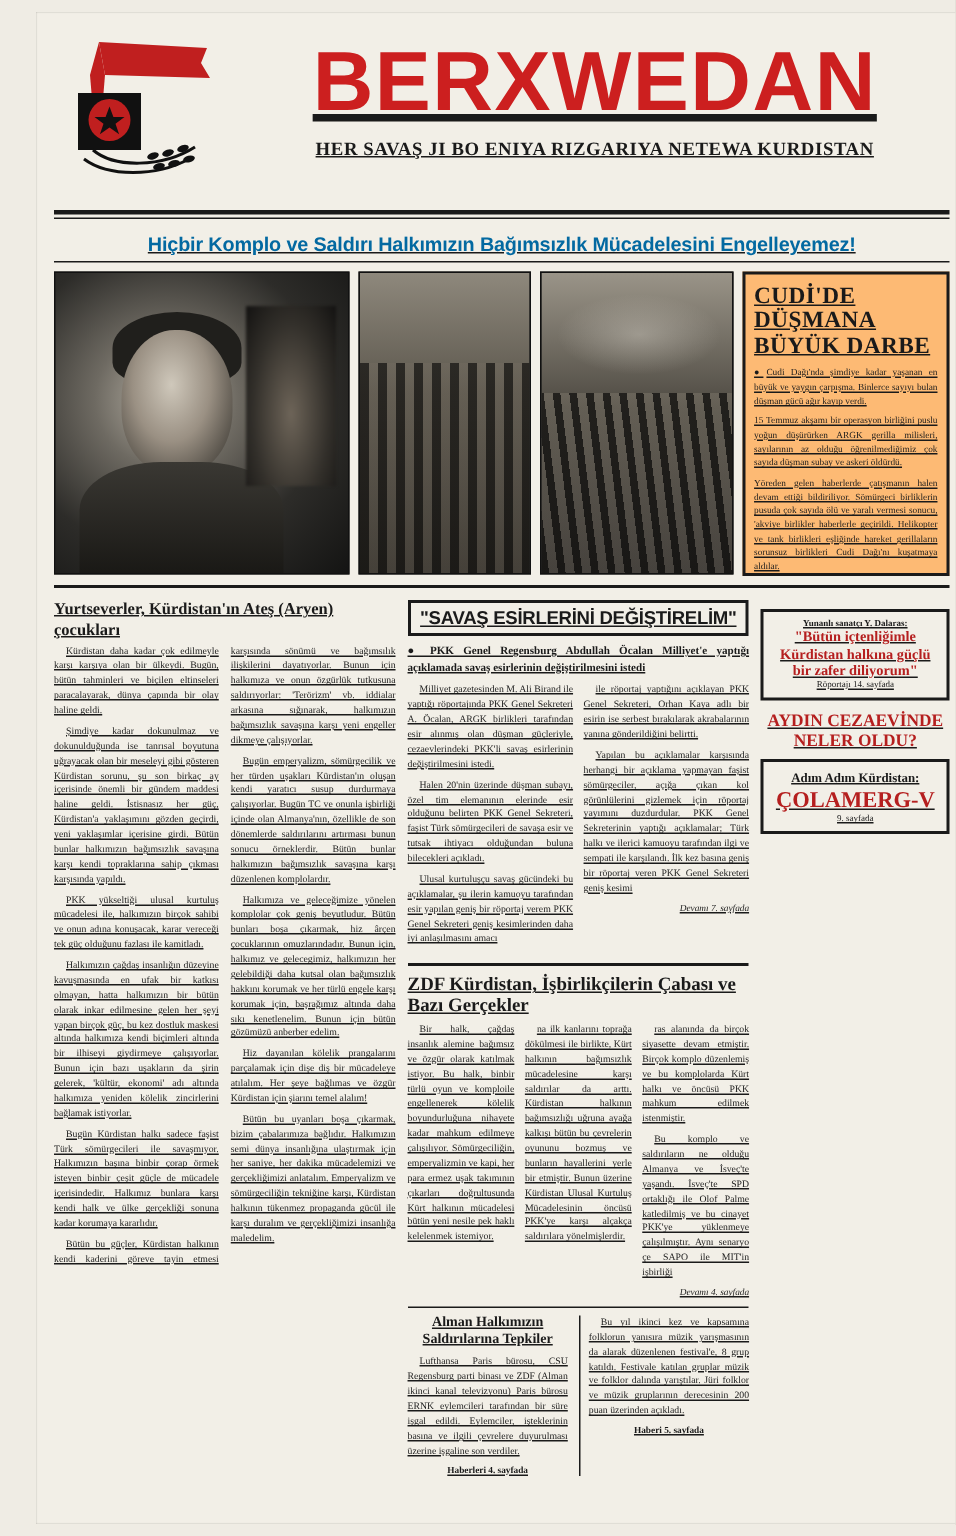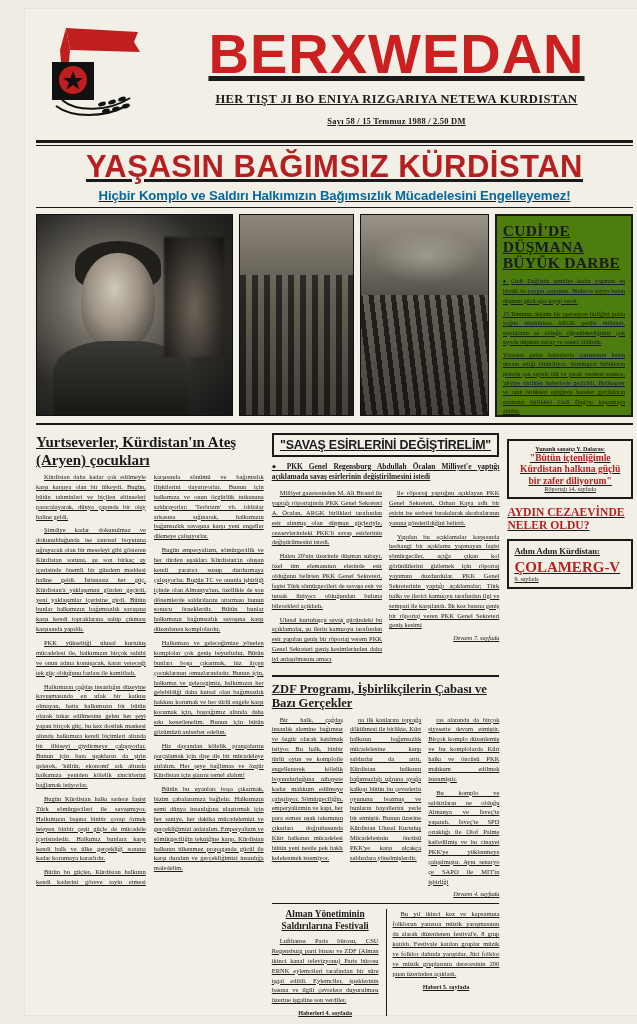--- a/index.html
+++ b/index.html
@@ -115,21 +115,21 @@
     border: 1px solid #111;
   }
   .ph1 { width: 204px; height: 200px; }
   .ph2 { width: 118px; height: 200px; }
   .ph3 { width: 133px; height: 200px; }
 
   .sidebox {
     width: 128px;
     border: 2px solid #1a1a1a;
     padding: 5px 6px 6px 6px;
-    background: #4d7c0f;
+    background: #fdba74;
     height: 188px;
     overflow: hidden;
   }
   .sidebox h2 {
     font-family: "Liberation Serif", serif;
     font-size: 15.5px;
     font-weight: bold;
     line-height: 1.05;
     margin: 2px 0 5px 0;
     letter-spacing: .3px;
@@ -221,21 +221,21 @@
   .col-b { width: 232px; }
   .col-c { width: 128px; }
 
   .rule-under-photos {
     border-top: 2px solid #1a1a1a;
     margin: 6px 12px 0 12px;
   }
 
   h3.kicker {
     font-family: "Liberation Serif", serif;
-    font-size: 15px;
+    font-size: 11px;
     font-weight: bold;
     margin: 0 0 2px 0;
     line-height: 1.25;
   }
   h3.head-lg {
     font-family: "Liberation Serif", serif;
     font-size: 14px;
     font-weight: bold;
     line-height: 1.12;
     margin: 2px 0 5px 0;
@@ -323,29 +323,29 @@
     color: #b51f1f;
     font-weight: bold;
     font-size: 9.6px;
     line-height: 1.2;
   }
   .red-title {
     color: #b51f1f;
     font-weight: bold;
     font-family: "Liberation Serif", serif;
     font-size: 11.6px;
-    text-align: left;
+    text-align: center;
     line-height: 1.15;
     margin-top: 7px;
   }
   .ad-box {
     border: 2px solid #1a1a1a;
     padding: 5px 5px;
     margin-top: 6px;
-    text-align: left;
+    text-align: center;
   }
   .ad-box .l1 {
     font-weight: bold;
     font-size: 8.6px;
     line-height: 1.2;
   }
   .ad-box .l2 {
     font-weight: bold;
     font-size: 15px;
     color: #b51f1f;
@@ -379,30 +379,28 @@
             <ellipse cx="70" cy="80" rx="4" ry="2.2" transform="rotate(-18 70 80)"></ellipse>
             <ellipse cx="80" cy="77" rx="4" ry="2.2" transform="rotate(-18 80 77)"></ellipse>
             <ellipse cx="64" cy="89" rx="4" ry="2.2" transform="rotate(-14 64 89)"></ellipse>
             <ellipse cx="74" cy="87" rx="4" ry="2.2" transform="rotate(-14 74 87)"></ellipse>
             <ellipse cx="84" cy="84" rx="4" ry="2.2" transform="rotate(-14 84 84)"></ellipse>
           </g>
         </svg>
       </div>
       <div class="title-block">
         <div class="paper-title">BERXWEDAN</div>
-        <div class="paper-subtitle">HER TIŞT JI BO ENIYA RIZGARIYA NETEWA KURDISTAN</div>
-        <div class="issue-line">Sayı 58 / 15 Temmuz 1988 / 2.50 DM</div>
+        <div class="paper-subtitle">HER SAVAŞ JI BO ENIYA RIZGARIYA NETEWA KURDISTAN</div>
       </div>
     </div>
 
     <div class="rule-thick"></div>
     <div class="rule-thin"></div>
 
     <div class="banner">
-      <div class="banner-main">YAŞASIN BAĞIMSIZ KÜRDİSTAN</div>
       <div class="banner-sub">Hiçbir Komplo ve Saldırı Halkımızın Bağımsızlık Mücadelesini Engelleyemez!</div>
     </div>
 
     <div class="rule-thin"></div>
 
     <div class="photo-row">
       <div class="photo ph1">
         <div class="p-grad-portrait"></div>
         <div class="p-hair"></div>
         <div class="p-face"></div>
@@ -455,40 +453,40 @@
           </div>
           <div class="mini-col">
             <p class="body">ile röportaj yaptığını açıklayan PKK Genel Sekreteri, Orhan Kaya adlı bir esirin ise serbest bırakılarak akrabalarının yanına gönderildiğini belirtti.</p>
             <p class="body">Yapılan bu açıklamalar karşısında herhangi bir açıklama yapmayan faşist sömürgeciler, açığa çıkan kol görünlülerini gizlemek için röportaj yayımını duzdurdular. PKK Genel Sekreterinin yaptığı açıklamalar; Türk halkı ve ilerici kamuoyu tarafından ilgi ve sempati ile karşılandı. İlk kez basına geniş bir röportaj veren PKK Genel Sekreteri geniş kesimi</p>
             <div class="refline-right">Devamı 7. sayfada</div>
           </div>
         </div>
 
         <div class="sep-thick"></div>
 
-        <div class="section-title">ZDF Programı, İşbirlikçilerin Çabası ve Bazı Gerçekler</div>
+        <div class="section-title">ZDF Kürdistan, İşbirlikçilerin Çabası ve Bazı Gerçekler</div>
         <div class="mini-cols">
           <div class="mini-col">
             <p class="body">Bir halk, çağdaş insanlık alemine bağımsız ve özgür olarak katılmak istiyor. Bu halk, binbir türlü oyun ve komploile engellenerek kölelik boyundurluğuna nihayete kadar mahkum edilmeye çalışılıyor. Sömürgeciliğin, emperyalizmin ve kapi, her para ermez uşak takımının çıkarları doğrultusunda Kürt halkının mücadelesi bütün yeni nesile pek haklı kelelenmek istemiyor.</p>
           </div>
           <div class="mini-col">
             <p class="body">na ilk kanlarını toprağa dökülmesi ile birlikte, Kürt halkının bağımsızlık mücadelesine karşı saldırılar da arttı. Kürdistan halkının bağımsızlığı uğruna ayağa kalkışı bütün bu çevrelerin oyununu bozmuş ve bunların hayallerini yerle bir etmiştir. Bunun üzerine Kürdistan Ulusal Kurtuluş Mücadelesinin öncüsü PKK'ye karşı alçakça saldırılara yönelmişlerdir.</p>
           </div>
           <div class="mini-col">
             <p class="body">ras alanında da birçok siyasette devam etmiştir. Birçok komplo düzenlemiş ve bu komplolarda Kürt halkı ve öncüsü PKK mahkum edilmek istenmiştir.</p>
             <p class="body">Bu komplo ve saldırıların ne olduğu Almanya ve İsveç'te yaşandı. İsveç'te SPD ortaklığı ile Olof Palme katledilmiş ve bu cinayet PKK'ye yüklenmeye çalışılmıştır. Aynı senaryo çe SAPO ile MIT'in işbirliği</p>
             <div class="refline-right">Devamı 4. sayfada</div>
           </div>
         </div>
 
         <div class="sep"></div>
 
         <div class="mini-cols">
           <div class="mini-col">
-            <div class="subhead-center">Alman Yönetiminin Saldırılarına Festivali</div>
+            <div class="subhead-center">Alman Halkımızın Saldırılarına Tepkiler</div>
             <p class="body">Lufthansa Paris bürosu, CSU Regensburg parti binası ve ZDF (Alman ikinci kanal televizyonu) Paris bürosu ERNK eylemcileri tarafından bir süre işgal edildi. Eylemciler, işteklerinin basına ve ilgili çevrelere duyurulması üzerine işgaline son verdiler.</p>
             <div class="refline">Haberleri 4. sayfada</div>
           </div>
           <div class="mini-col vrule" style="padding-left:6px">
             <p class="body">Bu yıl ikinci kez ve kapsamına folklorun yanısıra müzik yarışmasının da alarak düzenlenen festival'e, 8 grup katıldı. Festivale katılan gruplar müzik ve folklor dalında yarıştılar. Jüri folklor ve müzik gruplarının derecesinin 200 puan üzerinden açıkladı.</p>
             <div class="refline">Haberi 5. sayfada</div>
           </div>
         </div>
       </div>
 

